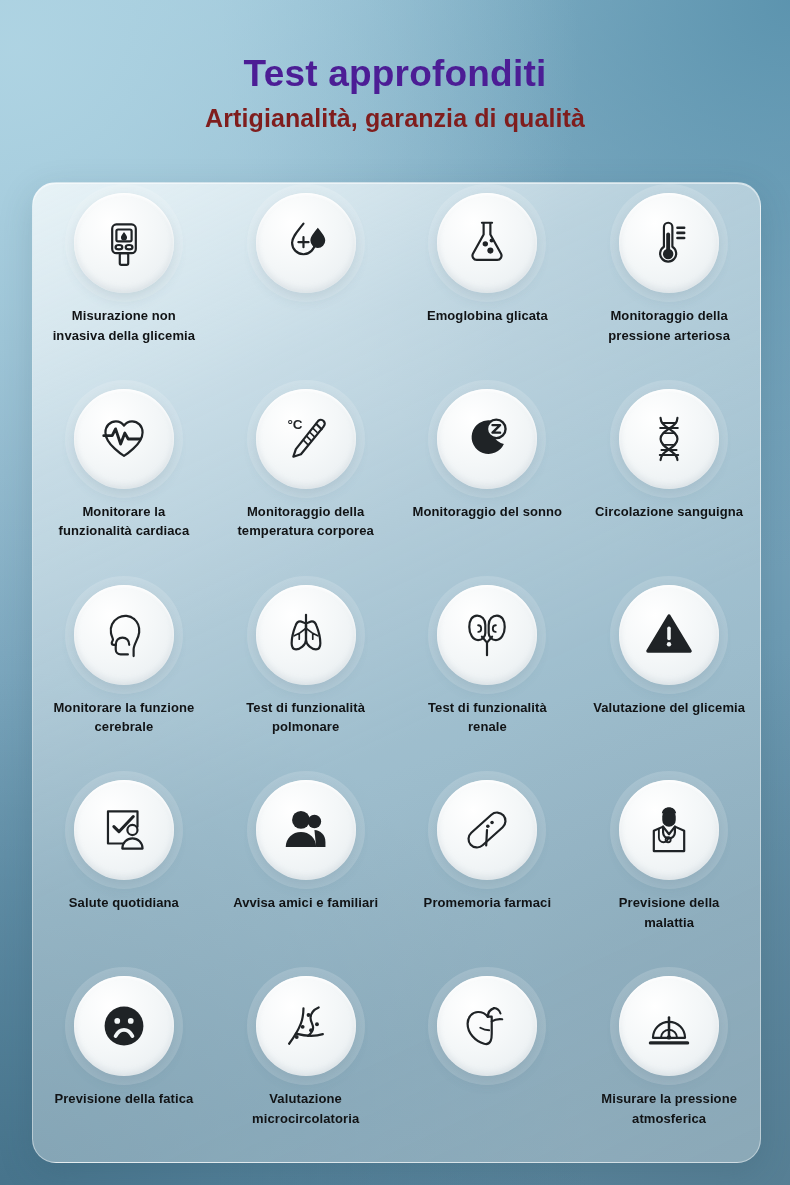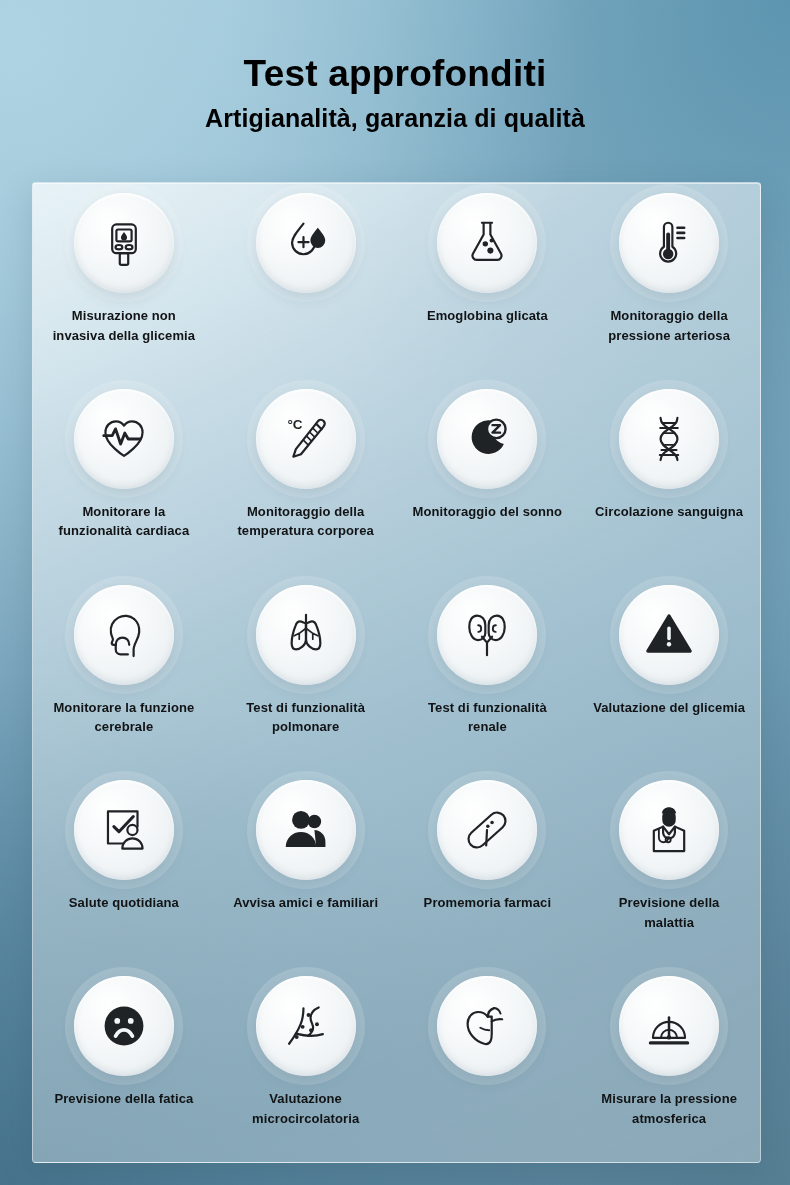--- a/index.html
+++ b/index.html
@@ -30,39 +30,39 @@
   
   #header {
     position:absolute; left:0; top:0; width:790px; height:175px;
     text-align:center;
     z-index:3;
   }
   #page-title {
     margin-top:52px;
     font-size:37px;
     font-weight:bold;
-    color:#000000;
+    color:#4c1d95;
     letter-spacing:0.2px;
     line-height:44px;
   }
   #page-subtitle {
     margin-top:7px;
     font-size:25px;
     font-weight:bold;
-    color:#000000;
+    color:#7f1d1d;
     line-height:30px;
     letter-spacing:0.1px;
   }
 
   
   #feature-card {
     position:absolute;
     left:32px; top:182px;
     width:729px; height:981px;
-    border-radius:4px;
+    border-radius:24px;
     background:
       linear-gradient(155deg, rgba(247,251,252,0.80) 0%, rgba(231,240,244,0.62) 22%,
                       rgba(206,223,230,0.50) 55%, rgba(190,210,219,0.50) 78%,
                       rgba(183,203,212,0.55) 100%);
     border:1px solid rgba(255,255,255,0.42);
     box-shadow:
       0 10px 34px rgba(40,70,90,0.18),
       inset 0 1px 0 rgba(255,255,255,0.55);
     z-index:2;
     overflow:hidden;

